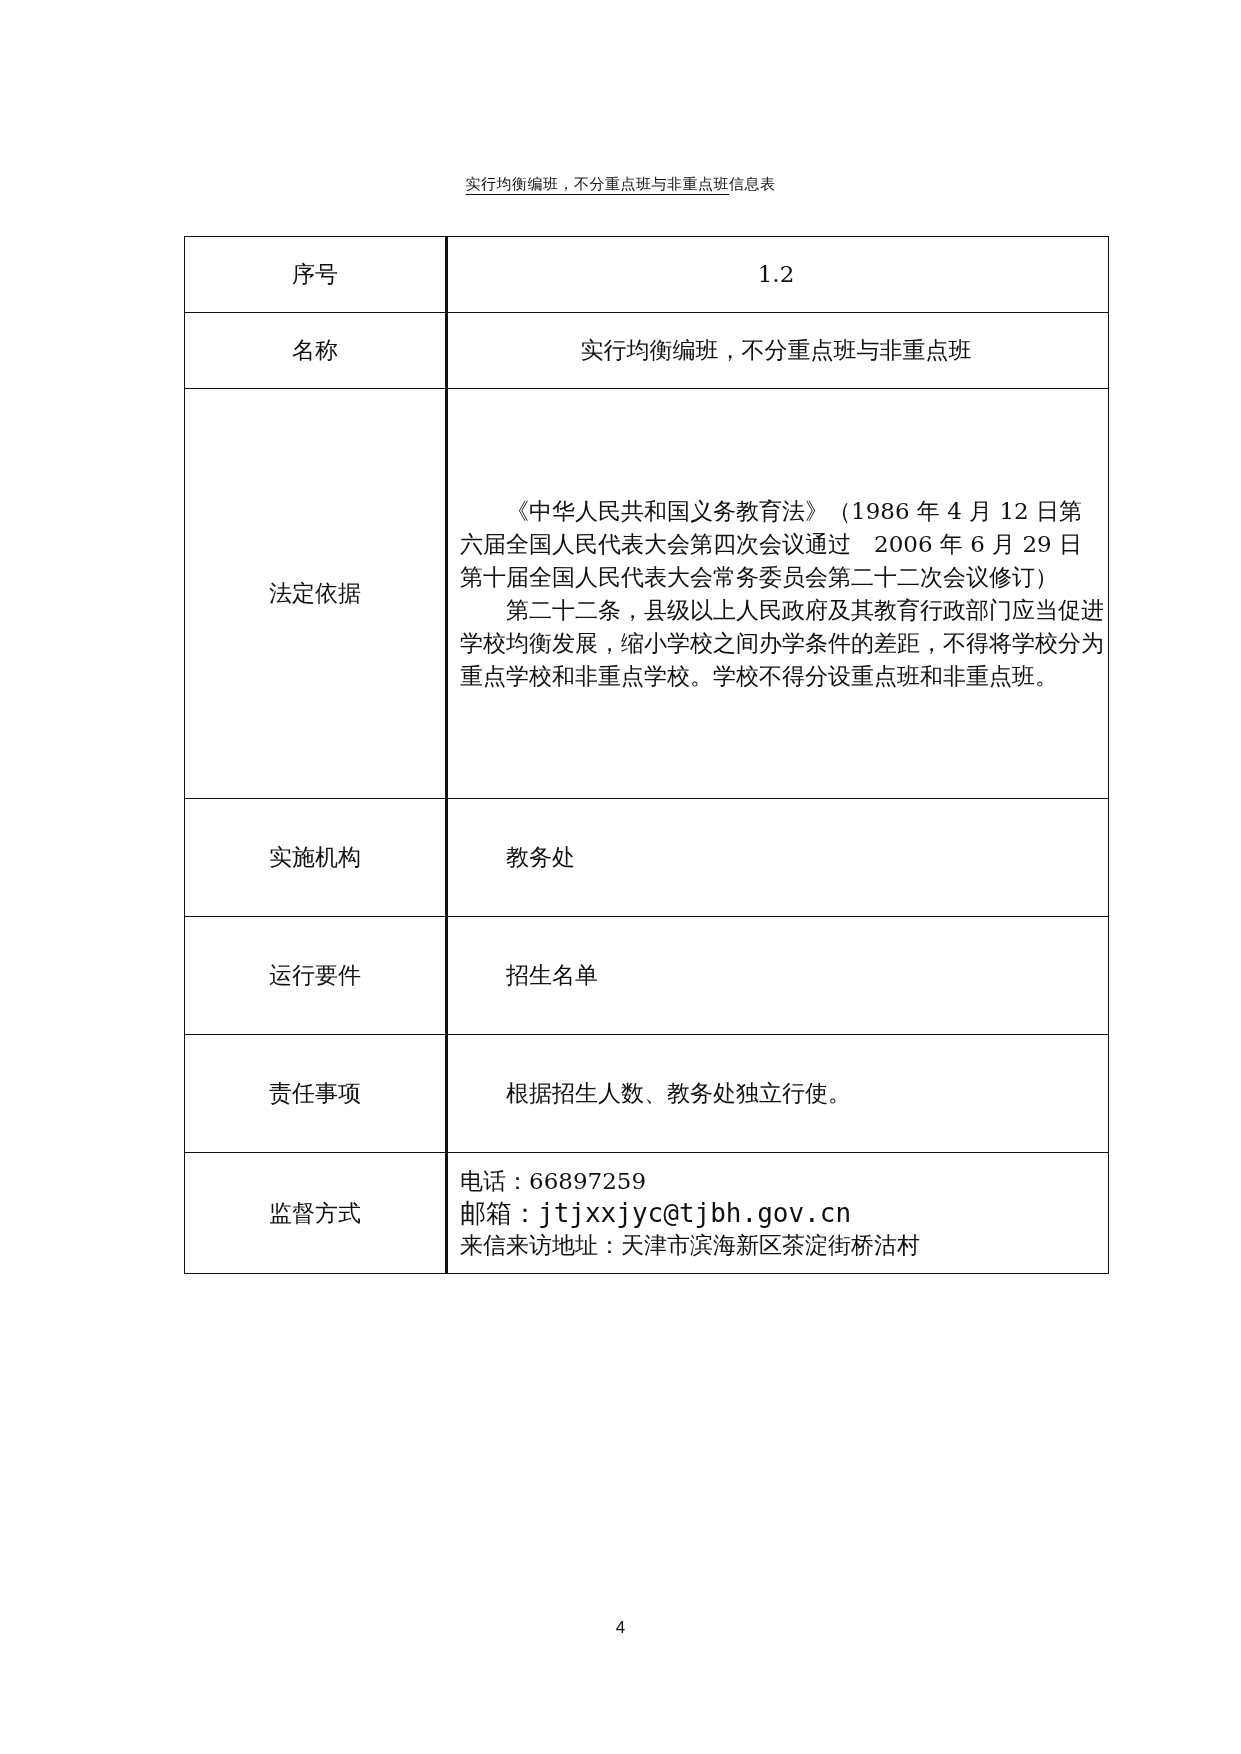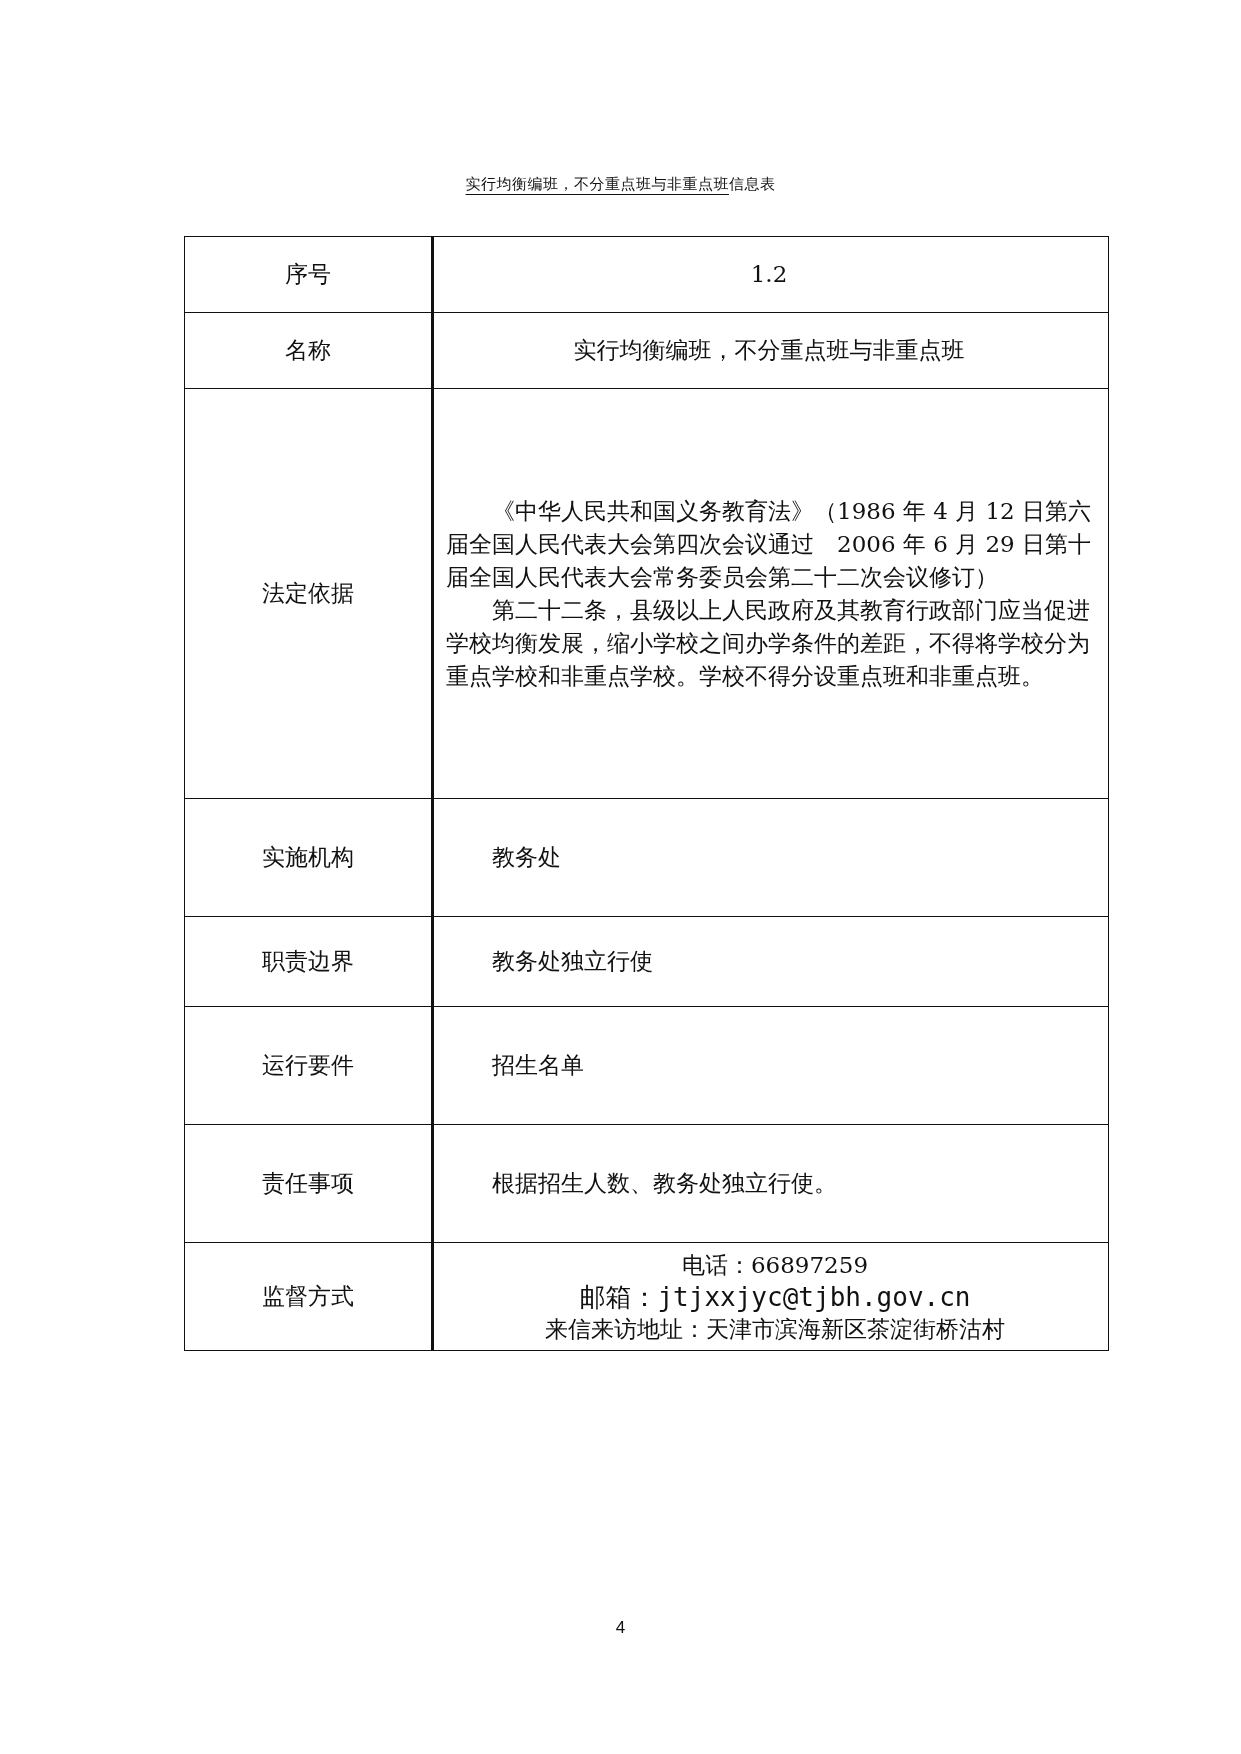--- a/index.html
+++ b/index.html
@@ -12,37 +12,37 @@
       position: absolute; left: 0; width: 1241px; top: 175px;
       text-align: center; font-size: 15px; letter-spacing: 0.5px;
     }
     .doc-title .u { text-decoration: underline; text-underline-offset: 5px; text-decoration-thickness: 1px; }
     table.info {
       position: absolute; left: 184px; top: 236px;
       width: 925px; border-collapse: collapse; table-layout: fixed;
     }
     table.info td {
       border: 1.5px solid #111; font-size: 23px; line-height: 33px;
-      padding: 5px; vertical-align: middle; margin-left: 20px;
+      padding: 12px; vertical-align: middle; margin-left: 20px;
     }
     td.label { width: 236px; text-align: center; border-right: 3px solid #111 !important; }
     td.value { padding-left: 12px !important; padding-right: 4px !important; }
     td.value.center { text-align: center; padding-left: 0 !important; }
     td.value .indent { text-indent: 46px; }
     td.value .pad { padding-left: 46px; }
     tr.r-seq { height: 76px; }
     tr.r-name { height: 76px; }
     tr.r-basis { height: 410px; }
     tr.r-org { height: 118px; }
     tr.r-bound { height: 90px; }
     tr.r-flow { height: 100px; }
     tr.r-req { height: 118px; }
     tr.r-resp { height: 118px; }
     tr.r-sup { height: 108px; }
-    tr.r-sup td.value { line-height: 32px; text-align: center; }
+    tr.r-sup td.value { line-height: 32px; }
     .mono { font-family: "DejaVu Sans Mono", "Liberation Mono", monospace; font-size: 26px; }
     .page-num {
       position: absolute; left: 0; width: 1241px; top: 1618px;
       text-align: center; font-size: 17px;
       font-family: "Liberation Sans", "DejaVu Sans", sans-serif;
     }
   </style>
 </head>
 <body>
 
@@ -66,26 +66,20 @@
       <div class="indent">《中华人民共和国义务教育法》（1986 年 4 月 12 日第六届全国人民代表大会第四次会议通过　2006 年 6 月 29 日第十届全国人民代表大会常务委员会第二十二次会议修订）</div>
       <div class="indent">第二十二条，县级以上人民政府及其教育行政部门应当促进学校均衡发展，缩小学校之间办学条件的差距，不得将学校分为重点学校和非重点学校。学校不得分设重点班和非重点班。</div>
     </td>
   </tr>
   <tr class="r-org">
     <td class="label">实施机构</td>
     <td class="value">
           <div class="pad">教务处</div>
         </td>
   </tr>
-  <tr class="r-bound">
-    <td class="label">职责边界</td>
-    <td class="value">
-          <div class="pad">教务处独立行使</div>
-        </td>
-  </tr>
   <tr class="r-req">
     <td class="label">运行要件</td>
     <td class="value">
           <div class="pad">招生名单</div>
         </td>
   </tr>
   <tr class="r-resp">
     <td class="label">责任事项</td>
     <td class="value">
           <div class="pad">根据招生人数、教务处独立行使。</div>

